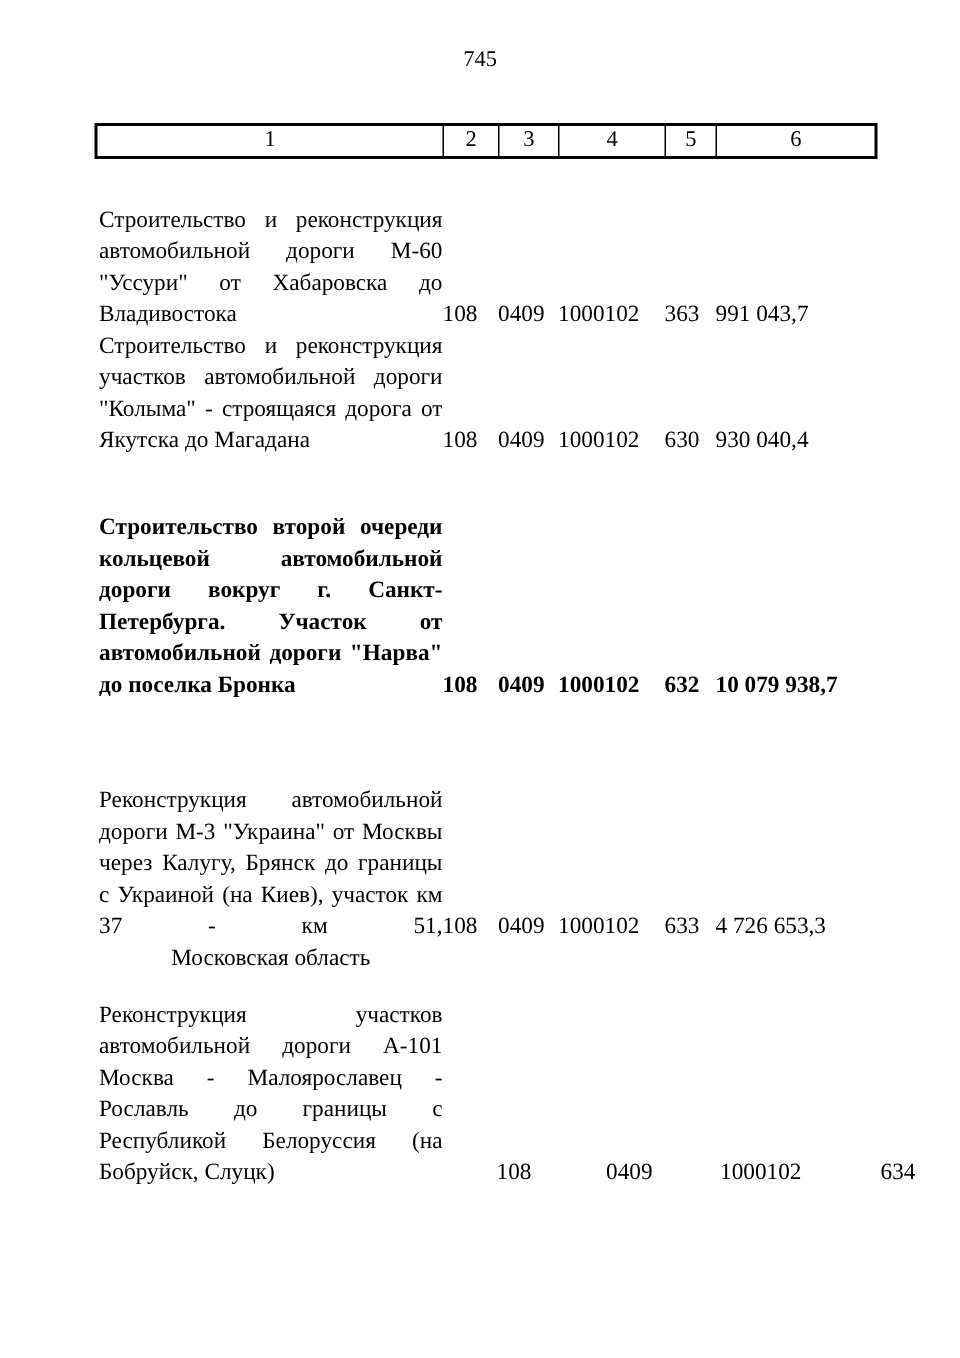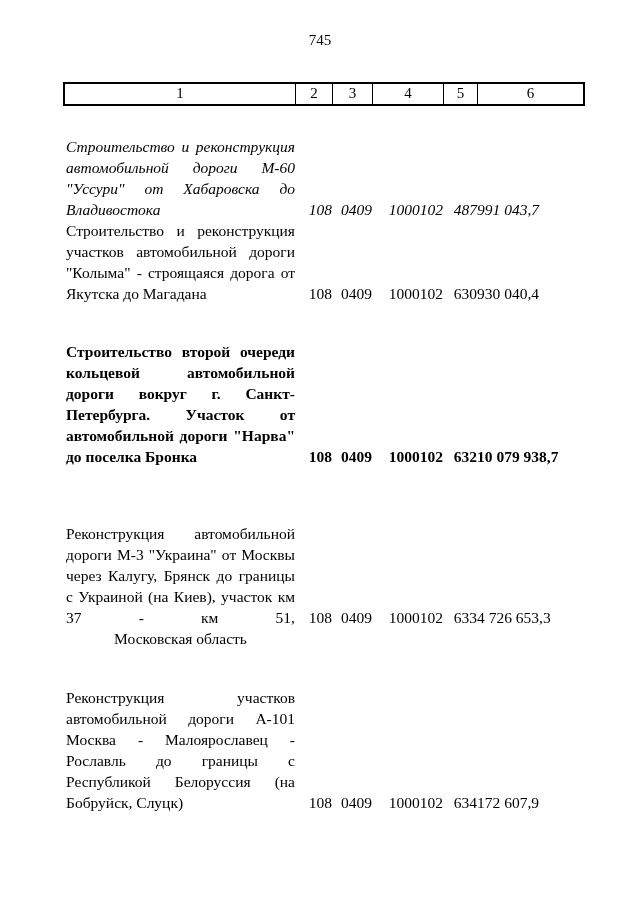--- a/index.html
+++ b/index.html
@@ -40,33 +40,33 @@
     
     .row {
       display: grid;
       grid-template-columns: 230px 37px 40px 71px 34px 106px;
       align-items: end;
       margin-left: 65px;
       width: 518px;
       font-size: 15.5px;
       line-height: 21px;
     }
-    .rows .row:nth-child(1) { margin-top: 30px; font-style: italic; }
+    .rows .row:nth-child(1) { margin-top: 30px; }
     .rows .row:nth-child(2) { }
     .rows .row:nth-child(3) { margin-top: 37px; font-weight: bold; }
     .rows .row:nth-child(4) { margin-top: 36px; }
-    .rows .row:nth-child(5) { margin-top: 38px; }
+    .rows .row:nth-child(5) { margin-top: 17px; gap: 36px; }
 
     .desc {
       grid-column: 1;
       text-align: justify;
       padding-left: 1px;
     }
     .desc.justify-all { text-align-last: justify; margin-top: 20px; }
-    .num { text-align: right; white-space: nowrap; }
+    .num { text-align: left; white-space: nowrap; }
     .amount { text-align: left; padding-right: 4px; white-space: nowrap; }
     .tail {
       grid-column: 1;
       text-align: center;
       padding-left: 1px;
     }
   </style>
 </head>
 <body>
 
@@ -83,21 +83,21 @@
     <div class="hcell">6</div>
   </div>
 
   <div class="rows">
 
     <div class="row">
       <div class="desc">Строительство и реконструкция автомобильной дороги М-60 "Уссури" от Хабаровска до Владивостока</div>
       <div class="num">108</div>
       <div class="num">0409</div>
       <div class="num">1000102</div>
-      <div class="num">487</div>
+      <div class="num">363</div>
       <div class="amount">991 043,7</div>
       <div class="tail"></div>
     </div>
 
     <div class="row">
       <div class="desc">Строительство и реконструкция участков автомобильной дороги "Колыма" - строящаяся дорога от Якутска до Магадана</div>
       <div class="num">108</div>
       <div class="num">0409</div>
       <div class="num">1000102</div>
       <div class="num">630</div>

